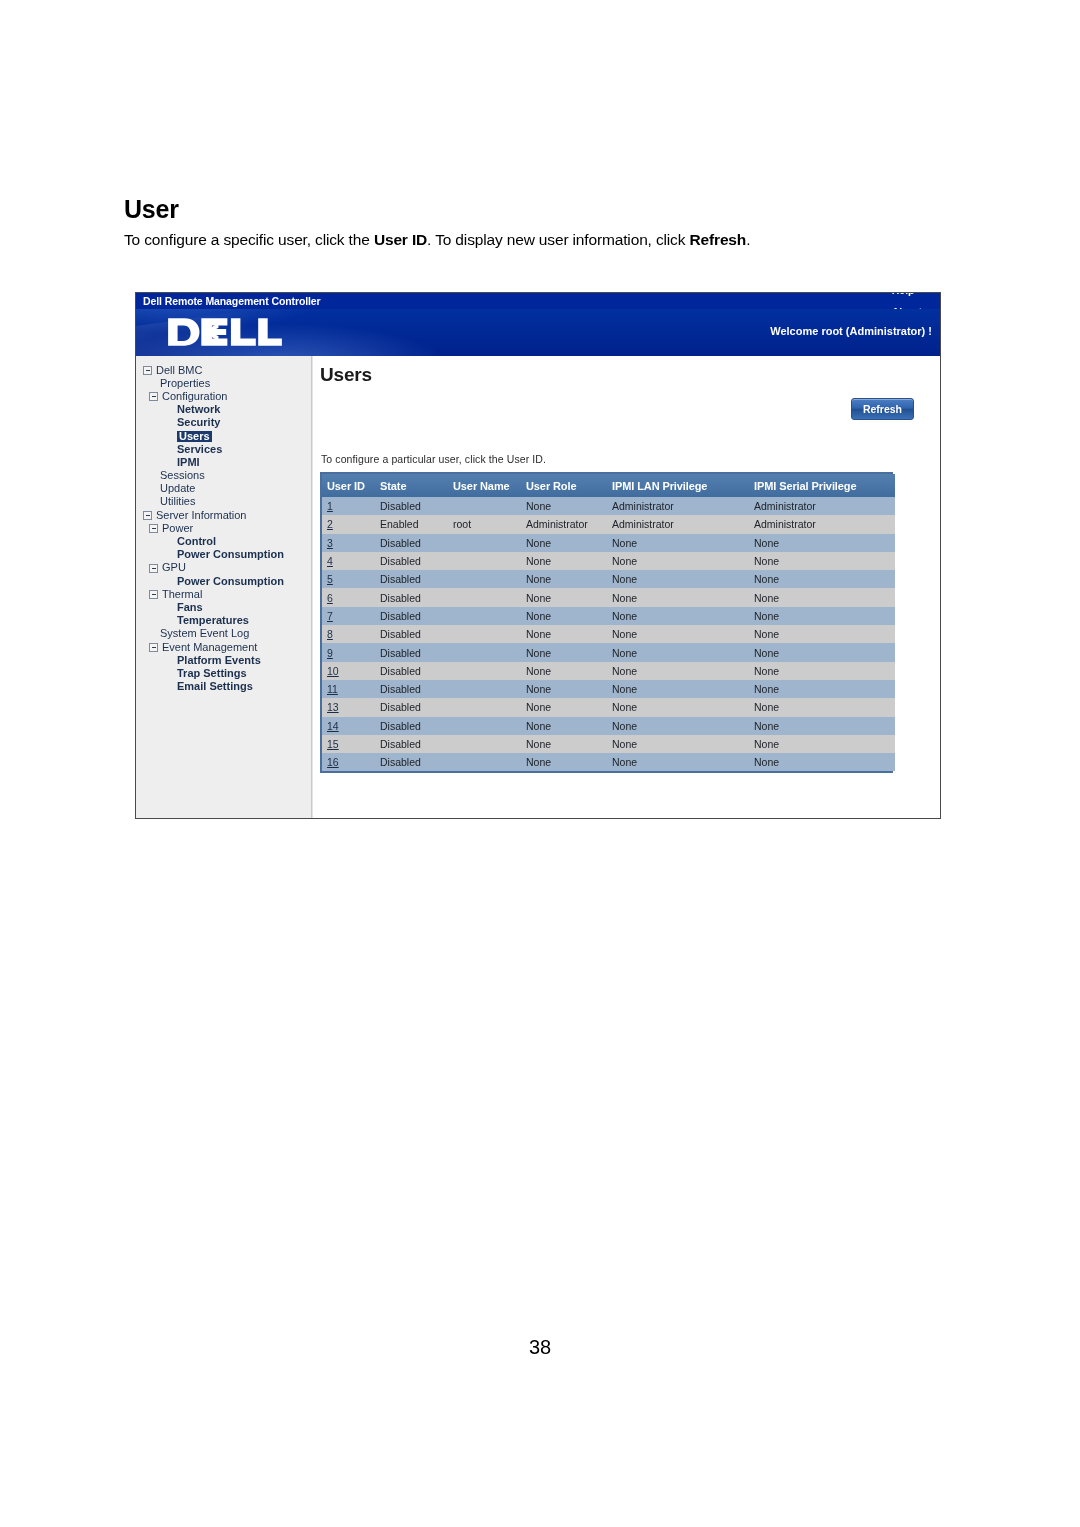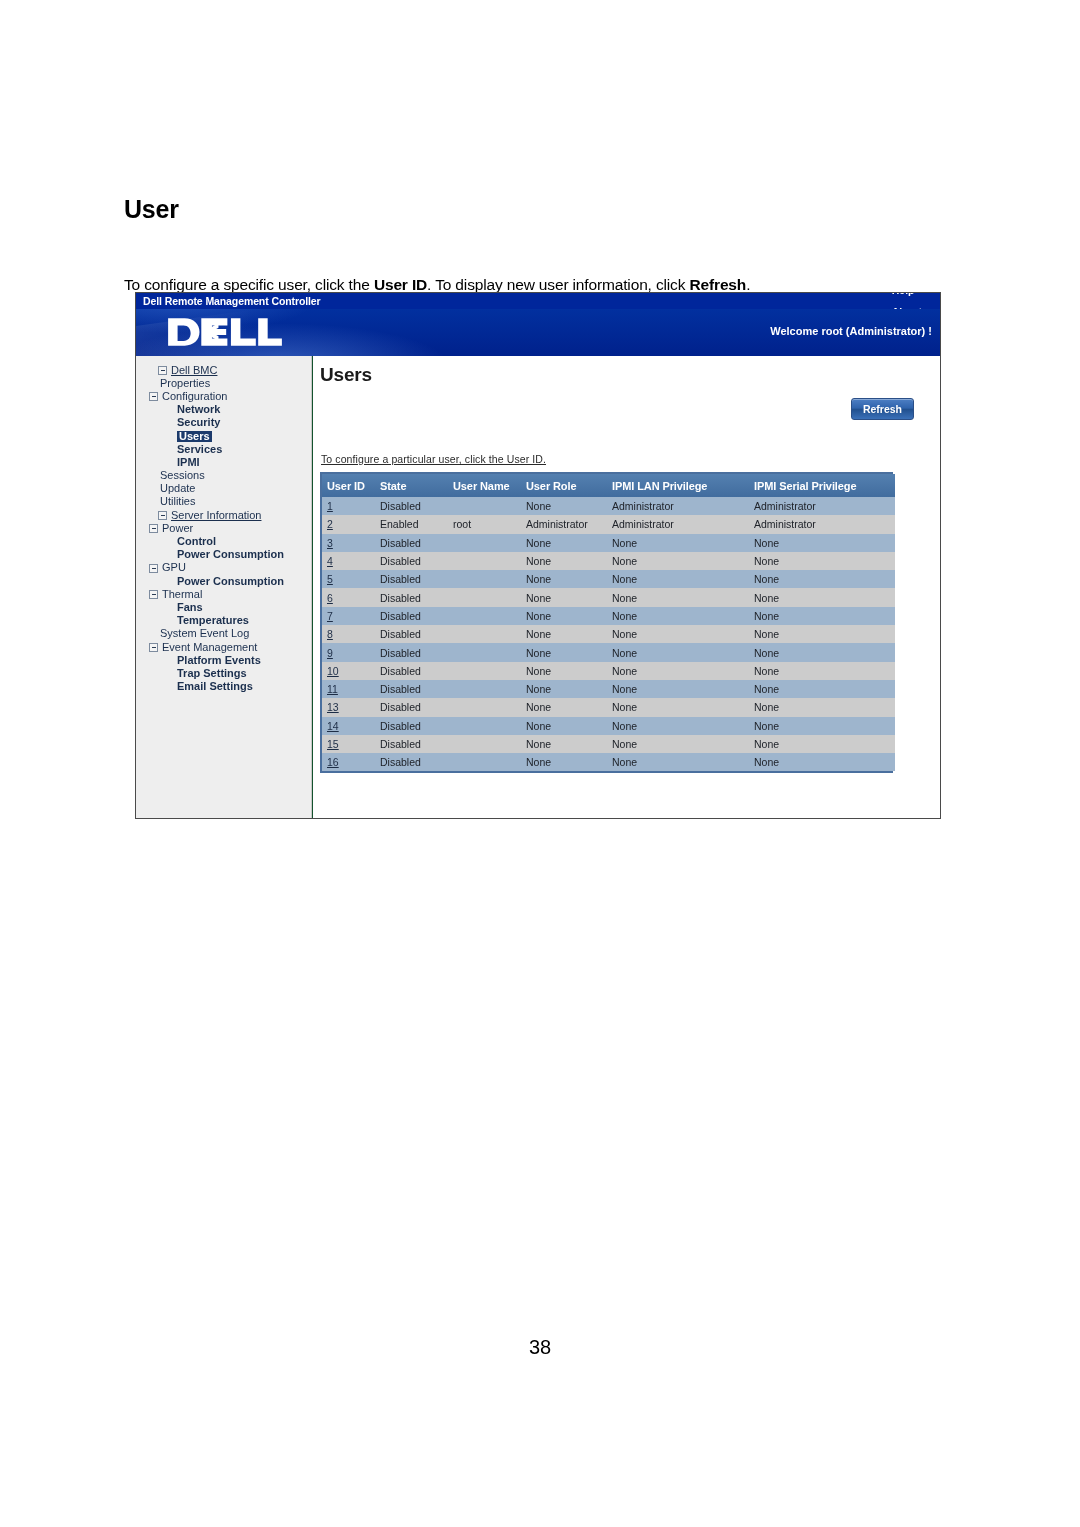--- a/index.html
+++ b/index.html
@@ -24,42 +24,41 @@
     font-weight: bold;
     letter-spacing: -0.2px;
   }
   .doc-subtitle {
     position: absolute;
     left: 124px;
     top: 231px;
     font-size: 15.5px;
     letter-spacing: -0.15px;
     white-space: nowrap;
-    margin-top: 45px;
   }
   .doc-subtitle b { font-weight: bold; }
 
   .page-number {
     position: absolute;
     left: 0;
     top: 1336px;
     width: 1080px;
     text-align: center;
     font-size: 20px;
   }
 
   
   .shot {
     position: absolute;
     left: 135px;
     top: 292px;
     width: 806px;
     height: 527px;
     border: 1px solid #4a4a4a;
-    background: #14532d;
+    background: #e5e5e5;
     box-sizing: border-box;
     overflow: hidden;
   }
 
   
   .titlebar {
     position: absolute;
     left: 0; top: 0;
     width: 100%;
     height: 16px;
@@ -158,21 +157,21 @@
   .tnode {
     display: flex;
     align-items: center;
     height: 13.2px;
     font-size: 11px;
     color: #1b2f4e;
     white-space: nowrap;
     line-height: 1;
   }
   .tnode .tlabel { position: relative; top: -0.5px; }
-  .tnode.lv0 { padding-left: 22px; text-decoration: underline; }
+  .tnode.lv0 { padding-left: 7px; }
   .tnode.lv1 { padding-left: 24px; }
   .tnode.lv2 { padding-left: 41px; font-weight: bold; }
   .tnode.lv1x { padding-left: 13px; }
 
   .expander {
     width: 9px; height: 9px;
     border: 1px solid #7d8b9e;
     background: #f4f4f4;
     margin-right: 4px;
     position: relative;
@@ -222,21 +221,20 @@
     cursor: pointer;
     box-sizing: border-box;
   }
   .hint {
     position: absolute;
     left: 8px;
     top: 97px;
     font-size: 10.5px;
     color: #2a2a2a;
     letter-spacing: 0.1px;
-    text-decoration: underline;
   }
 
   
   .tbl-wrap {
     position: absolute;
     left: 7px;
     top: 116px;
     width: 573px;
     border: 2px solid #4a6f9e;
     box-sizing: border-box;

